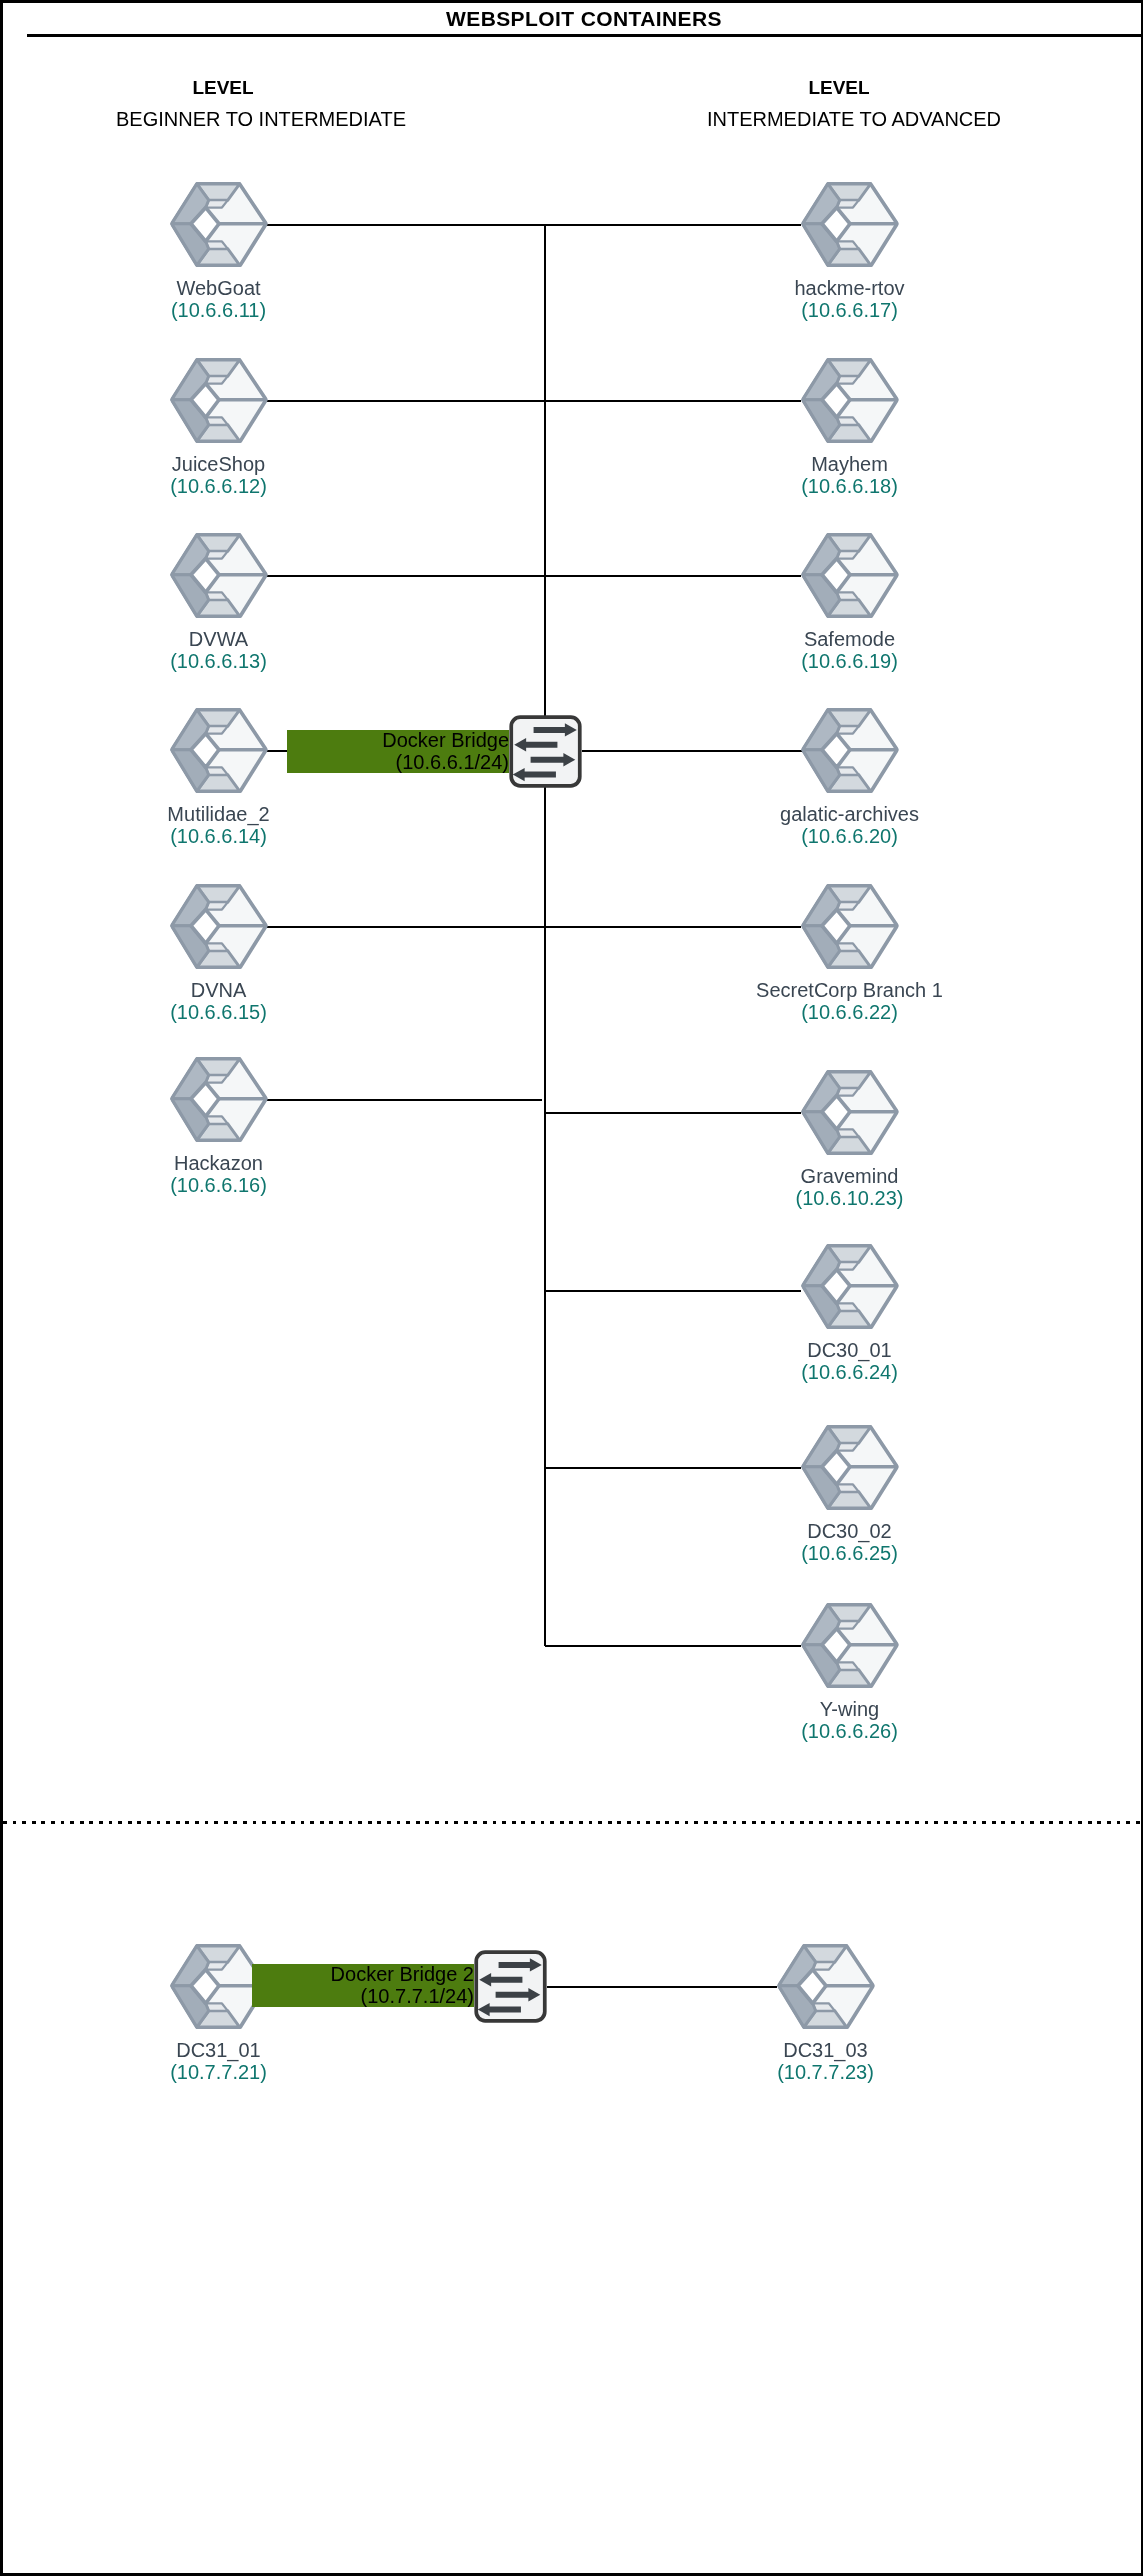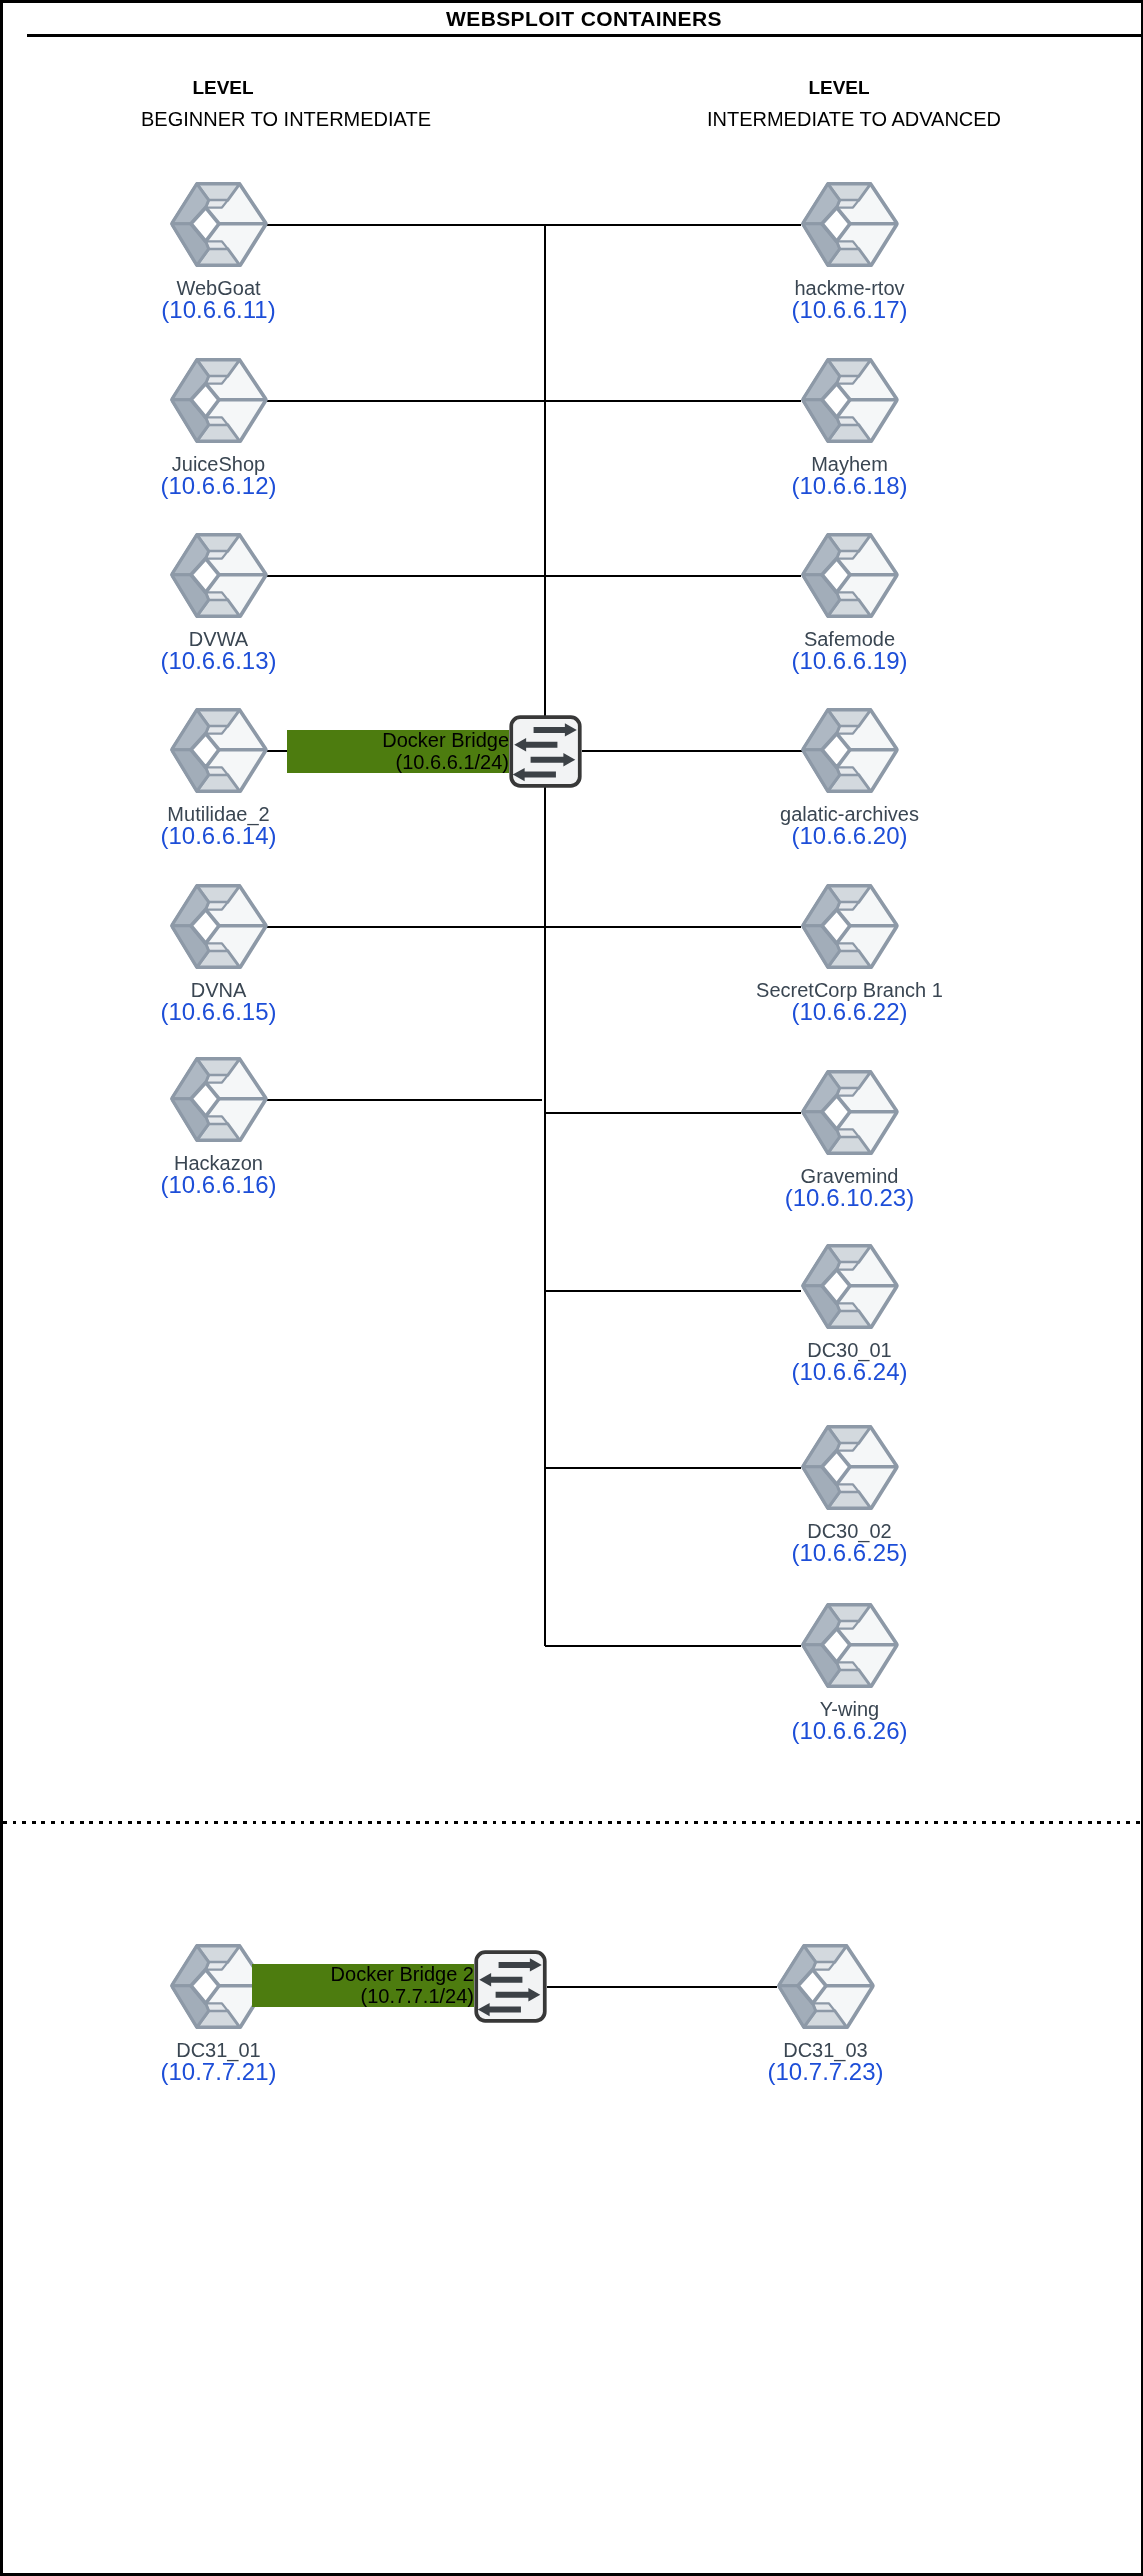--- a/index.html
+++ b/index.html
@@ -15,21 +15,21 @@
   }
   .titlebar .t{font-size:21px;font-weight:bold;color:#000;letter-spacing:0.4px;}
   .hdr{position:absolute;text-align:center;color:#000;}
   .hdr.level{font-size:19px;font-weight:bold;}
   .hdr.range{font-size:20px;font-weight:normal;}
   .conn{position:absolute;height:2.2px;background:#000;}
   .trunk{position:absolute;width:2.2px;background:#000;}
   .node{position:absolute;width:195px;text-align:center;}
   .cube-icon{display:block;width:98px;height:87px;margin:0 auto;}
   .node-label{margin-top:9px;font-size:20px;line-height:22px;color:#3a4652;}
-  .node-ip{font-size:24px;line-height:22px;color:#1d4ed8;}
+  .node-ip{font-size:20px;line-height:22px;color:#0f766e;}
   .switch{position:absolute;width:73px;height:73px;}
   .bridge-label{
     position:absolute;width:222px;text-align:right;font-size:20px;line-height:21.5px;
     color:#000;background:#4d7c0f;z-index:3;
   }
   .divider{
     position:absolute;left:0;width:100%;height:3px;
     background:repeating-linear-gradient(90deg,#000 0 3.7px,transparent 3.7px 9.6px);
   }
 </style>
@@ -63,21 +63,21 @@
   </defs>
 </svg>
 
 <div class="stage">
 
   <div class="titlebar">
     <div class="t">WEBSPLOIT CONTAINERS</div>
   </div>
 
   <div class="hdr level" style="left:109px;top:74px;width:222px">LEVEL</div>
-  <div class="hdr range" style="left:135px;top:105px;width:296px">BEGINNER TO INTERMEDIATE</div>
+  <div class="hdr range" style="left:110px;top:105px;width:296px">BEGINNER TO INTERMEDIATE</div>
   <div class="hdr level" style="left:725px;top:74px;width:222px">LEVEL</div>
   <div class="hdr range" style="left:703px;top:105px;width:296px">INTERMEDIATE TO ADVANCED</div>
 
   <div class="trunk" style="left:541px;top:222px;height:1421px"></div>
 
   <div class="conn" style="left:264px;top:221px;width:278px"></div>
   <div class="conn" style="left:264px;top:397px;width:278px"></div>
   <div class="conn" style="left:264px;top:572px;width:278px"></div>
   <div class="conn" style="left:264px;top:747px;width:242px"></div>
   <div class="conn" style="left:264px;top:923px;width:278px"></div>

